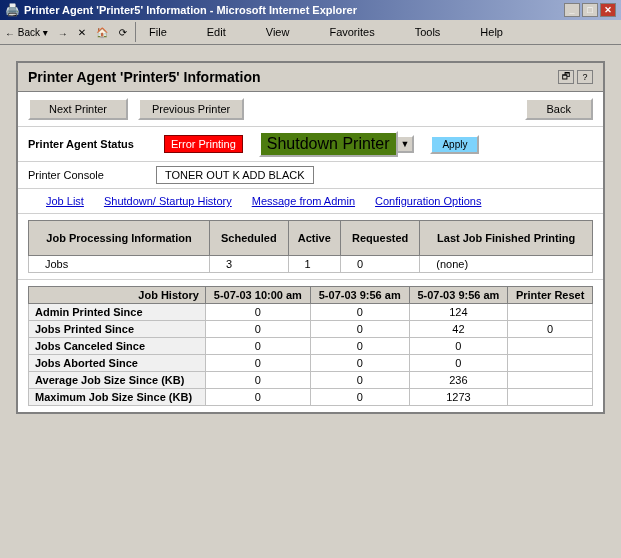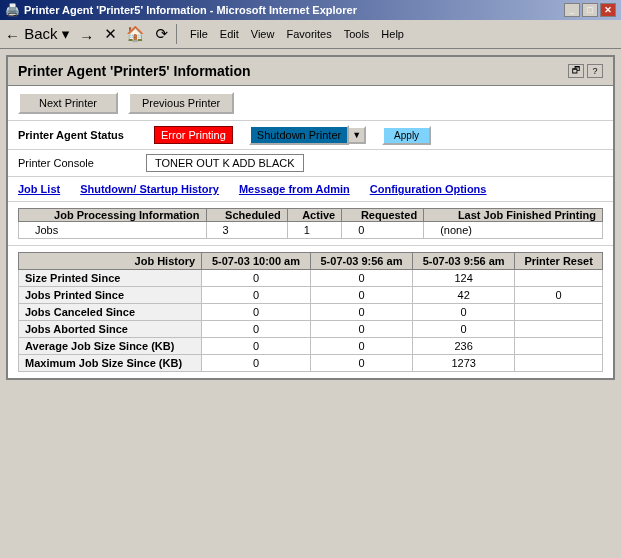--- a/index.html
+++ b/index.html
@@ -38,33 +38,33 @@
       background: #d4d0c8;
       border-bottom: 1px solid #808080;
       padding: 2px 0;
       display: flex;
       align-items: center;
     }
     .toolbar-btn {
       background: #d4d0c8;
       border: 1px solid transparent;
       padding: 2px 4px;
-      font-size: 15px;
+      font-size: 10px;
       cursor: pointer;
       display: flex; align-items: center; gap: 2px;
     }
     .toolbar-sep { width: 1px; height: 20px; background: #808080; margin: 0 3px; }
-    .menu-items { display: flex; margin-left: 4px; }
+    .menu-items { display: flex; margin-left: 4px; gap: 28px; }
     .menu-item { padding: 2px 6px; font-size: 11px; cursor: pointer; }
 
     
     .main-window {
       background: white;
       border: 2px solid #808080;
-      margin: 6px;
+      margin: 16px;
     }
 
     
     .page-header {
       background: #d4d0c8;
       border-bottom: 1px solid #808080;
       padding: 6px 10px;
       display: flex;
       align-items: center;
       justify-content: space-between;
@@ -128,24 +128,24 @@
       padding: 2px 6px;
       font-weight: normal;
       font-size: 11px;
       border: 1px solid #800000;
     }
     .shutdown-select {
       display: flex;
       align-items: center;
     }
     .shutdown-btn {
-      background: #0369a1;
+      background: #4d7c0f;
       border: 2px outset #ffffff;
       padding: 2px 6px;
-      font-size: 11px;
+      font-size: 16px;
       cursor: pointer;
       text-align: center;
     }
     .dropdown-arrow {
       background: #d4d0c8;
       border: 2px outset #ffffff;
       border-left: none;
       padding: 2px 3px;
       font-size: 9px;
       cursor: pointer;
@@ -174,45 +174,44 @@
     .console-value {
       border: 1px solid #808080;
       padding: 2px 8px;
       font-size: 11px;
       background: white;
     }
 
     
     .nav-links {
       display: flex;
-      padding: 6px 10px;
+      padding: 6px 28px;
       gap: 20px;
       border-bottom: 1px solid #d0d0d0;
-      font-weight: bold;
     }
     .nav-link {
       color: #0000cc;
       text-decoration: underline;
       font-size: 11px;
       cursor: pointer;
     }
 
     
     .section-table {
       width: 100%;
       border-collapse: collapse;
       margin: 0;
     }
     .section-table th {
       background: #d4d0c8;
       border: 1px solid #808080;
-      padding: 0 6px;
-      font-size: 11px;
-      font-weight: bold;
-      text-align: right;
+      padding: 11px 6px;
+      font-size: 11px;
+      font-weight: bold;
+      text-align: center;
     }
     .section-table td {
       border: 1px solid #c0c0c0;
       padding: 2px 16px;
       font-size: 11px;
     }
     .job-info-section {
       padding: 6px 10px;
       border-bottom: 1px solid #d0d0d0;
     }
@@ -296,20 +295,21 @@
       <span class="page-title">Printer Agent 'Printer5' Information</span>
       <div class="page-header-icons">
         <div class="header-icon">🗗</div>
         <div class="header-icon">?</div>
       </div>
     </div>
 
     <div class="nav-row">
       <button class="nav-btn">Next Printer</button>
       <button class="nav-btn">Previous Printer</button>
+      <button class="back-btn">Back</button>
     </div>
 
     <div class="status-row">
       <span class="status-label">Printer Agent Status</span>
       <span class="status-error">Error Printing</span>
       <div class="shutdown-select">
         <button class="shutdown-btn">Shutdown Printer</button>
         <button class="dropdown-arrow">▼</button>
       </div>
       <button class="apply-btn">Apply</button>
@@ -356,21 +356,21 @@
           <tr>
             <th>Job History</th>
             <th>5-07-03 10:00 am</th>
             <th>5-07-03 9:56 am</th>
             <th>5-07-03 9:56 am</th>
             <th>Printer Reset</th>
           </tr>
         </thead>
         <tbody id="history-tbody">
         <tr>
-      <td>Size Printed Since</td>
+      <td>Admin Printed Since</td>
       <td>0</td>
       <td>0</td>
       <td>124</td>
       <td></td>
     </tr>
             <tr>
       <td>Jobs Printed Since</td>
       <td>0</td>
       <td>0</td>
       <td>42</td>

